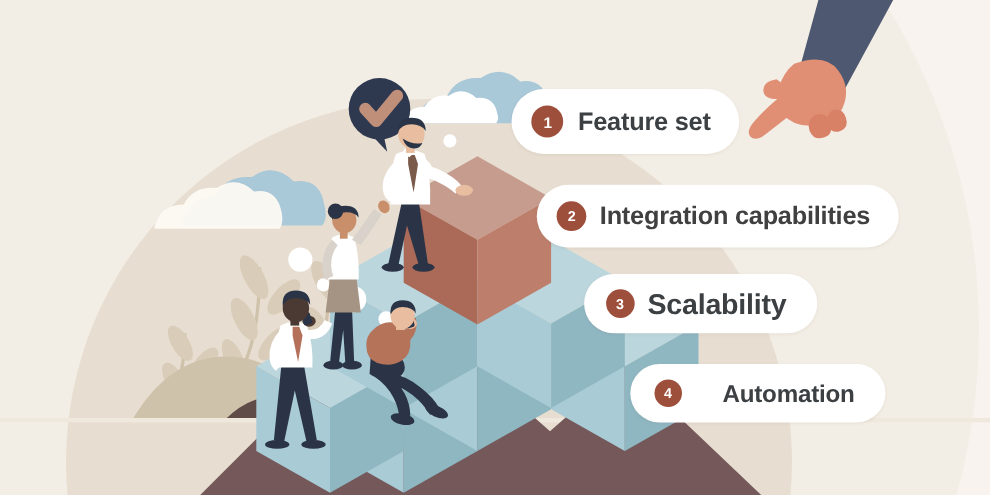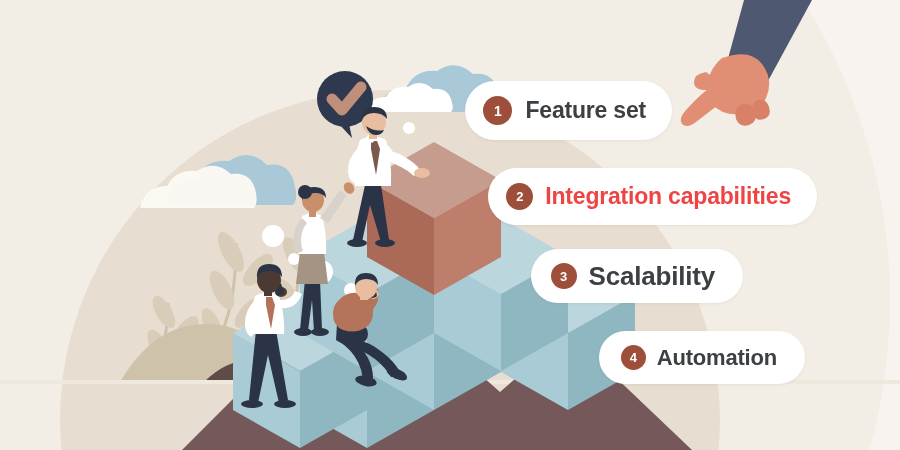--- a/index.html
+++ b/index.html
@@ -289,27 +289,27 @@
 
   <div id="labels">
 
     <div class="label-pill" id="pill-1" style="background: rgb(255, 255, 255);">
       <span class="badge" style="background: rgb(158, 79, 59); color: rgb(255, 255, 255);">1</span>
       <span class="label-text" style="color: rgb(60, 64, 67);">Feature set</span>
     </div>
 
     <div class="label-pill" id="pill-2" style="background: rgb(255, 255, 255);">
       <span class="badge" style="background: rgb(158, 79, 59); color: rgb(255, 255, 255);">2</span>
-      <span class="label-text" style="color: #ef4444;">Integration capabilities</span>
+      <span class="label-text" style="color: #404040;">Integration capabilities</span>
     </div>
 
     <div class="label-pill" id="pill-3" style="background: rgb(255, 255, 255);">
       <span class="badge" style="background: rgb(158, 79, 59); color: rgb(255, 255, 255);">3</span>
       <span class="label-text" style="color: rgb(60, 64, 67);">Scalability</span>
     </div>
 
     <div class="label-pill" id="pill-4" style="background: rgb(255, 255, 255);">
       <span class="badge" style="background: rgb(158, 79, 59); color: rgb(255, 255, 255);">4</span>
-      <span class="label-text" style="color: rgb(60, 64, 67);">Automation</span>
+      <span class="label-text" style="color: rgb(60, 64, 67); margin-left: 26px;">Automation</span>
     </div>
 
   </div>
 </div>
 
 </body></html>

